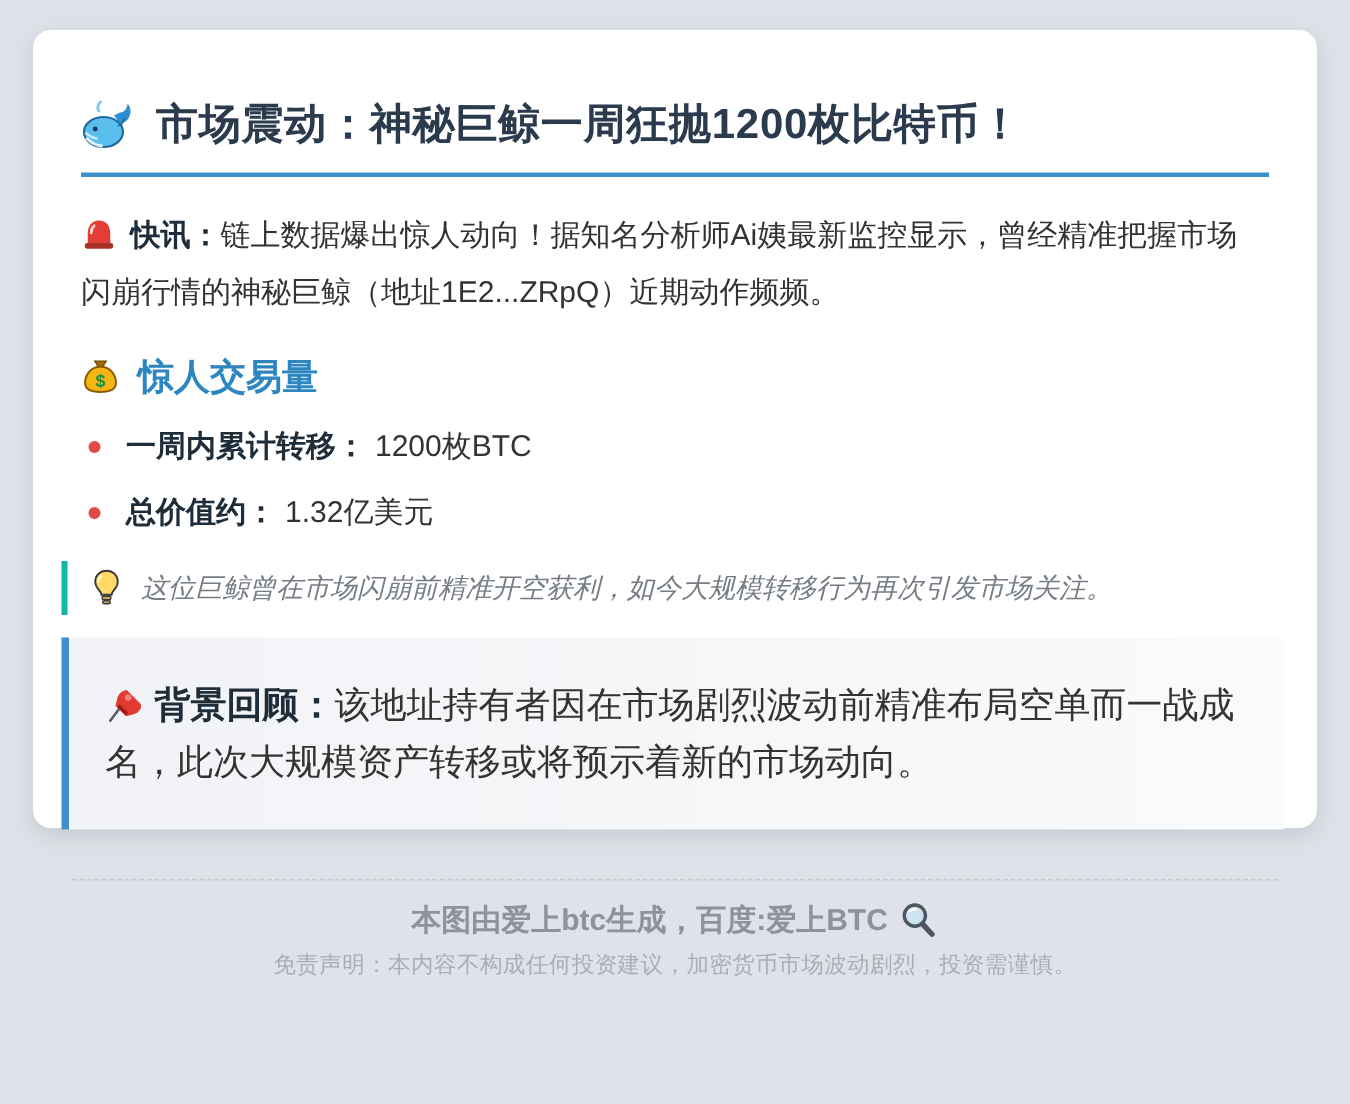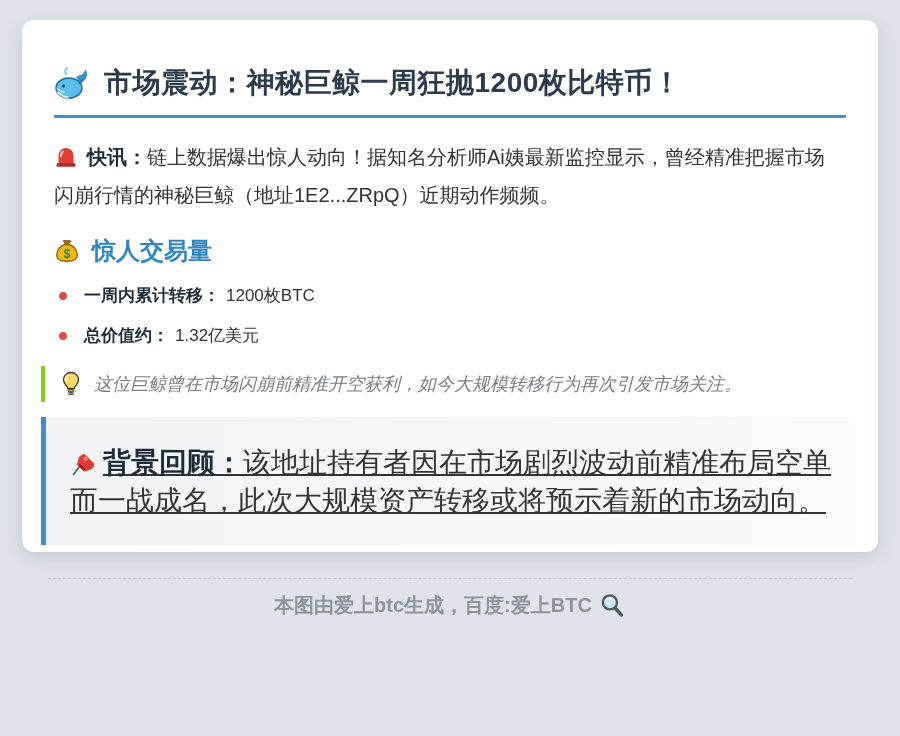--- a/index.html
+++ b/index.html
@@ -34,41 +34,41 @@
   .icon-inline { display: inline-block; vertical-align: -5px; margin-right: 9px; }
   .newsflash b { color: #1f2d3a; }
   .section-heading {
     display: flex; align-items: center; gap: 12px;
     margin: 21px 0 0 0;
     font-size: 24px; font-weight: bold; color: #2e86c1;
   }
   .stats { list-style: none; margin: 17px 0 0 0; padding: 0; }
   .stats li {
     display: flex; align-items: center;
-    font-size: 17px; color: #333333;
+    font-size: 20px; color: #333333;
     margin-bottom: 17px;
   }
   .bullet-dot {
     width: 8px; height: 8px; border-radius: 50%;
     background: #e04b43; margin: 0 17px 0 5px; flex: none;
   }
   .stats li b { margin-right: 6px; color: #1f2d3a; white-space: nowrap; }
   .quote {
     display: flex; align-items: center; gap: 11px;
     margin: 19px 0 0 -13px;
     padding: 5px 0 5px 14px;
-    border-left: 4px solid #84cc16;
+    border-left: 4px solid #14b8a6;
     font-style: italic; font-size: 18px; color: #767d85;
   }
   .highlight-box {
     margin: 15px -10px 0 -13px;
     background: linear-gradient(90deg, #f1f3f6 0%, #f9fafb 100%);
     border-left: 5px solid #3e8fcc;
     padding: 27px 22px 25px 24px;
-    font-size: 28px; line-height: 38px; color: #333333; text-decoration: underline;
+    font-size: 24px; line-height: 38px; color: #333333;
   }
   .highlight-box b { color: #1f2d3a; }
   .divider {
     border: none; border-top: 1px dashed #c4c8cd;
     margin: 33px -6px 0 -6px;
   }
   .footer-credit {
     margin-top: 13px;
     display: flex; align-items: center; justify-content: center; gap: 7px;
     font-size: 20px; color: #8d939b; font-weight: bold;
@@ -163,14 +163,15 @@
   <div class="footer-credit">
     <span>本图由爱上btc生成，百度:爱上BTC</span>
     <span>
       <svg width="27" height="27" viewBox="0 0 26 26">
         <circle cx="10.5" cy="10" r="6.8" fill="#cfe4f3" stroke="#4c5761" stroke-width="2.2"></circle>
         <path d="M7.5 7.2 c1-1 2.4-1.4 3.7-1.1" stroke="#ffffff" stroke-width="1.6" fill="none" stroke-linecap="round"></path>
         <path d="M15.5 15.5 L21.5 22" stroke="#4c5761" stroke-width="3.4" stroke-linecap="round"></path>
       </svg>
     </span>
   </div>
+  <div class="footer-disclaimer">免责声明：本内容不构成任何投资建议，加密货币市场波动剧烈，投资需谨慎。</div>
 
 </div>
 
 </body></html>

